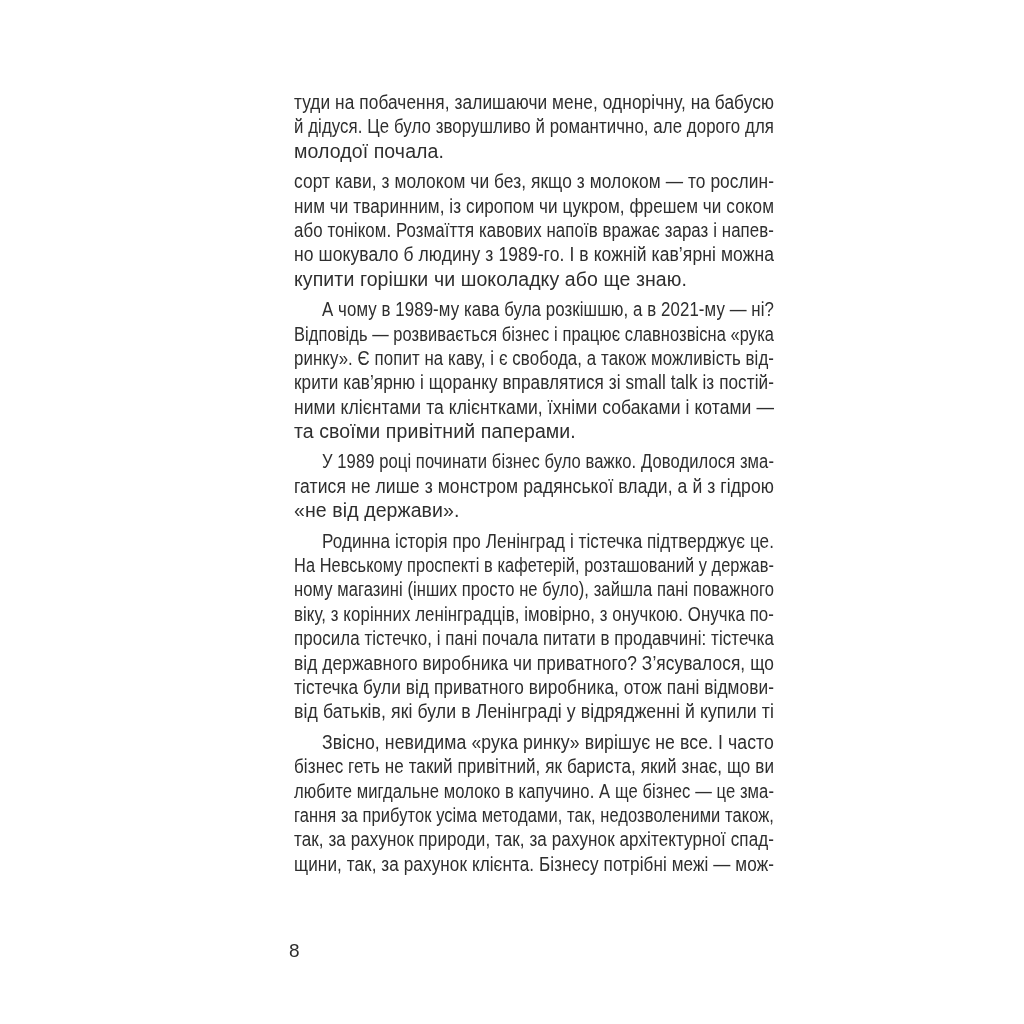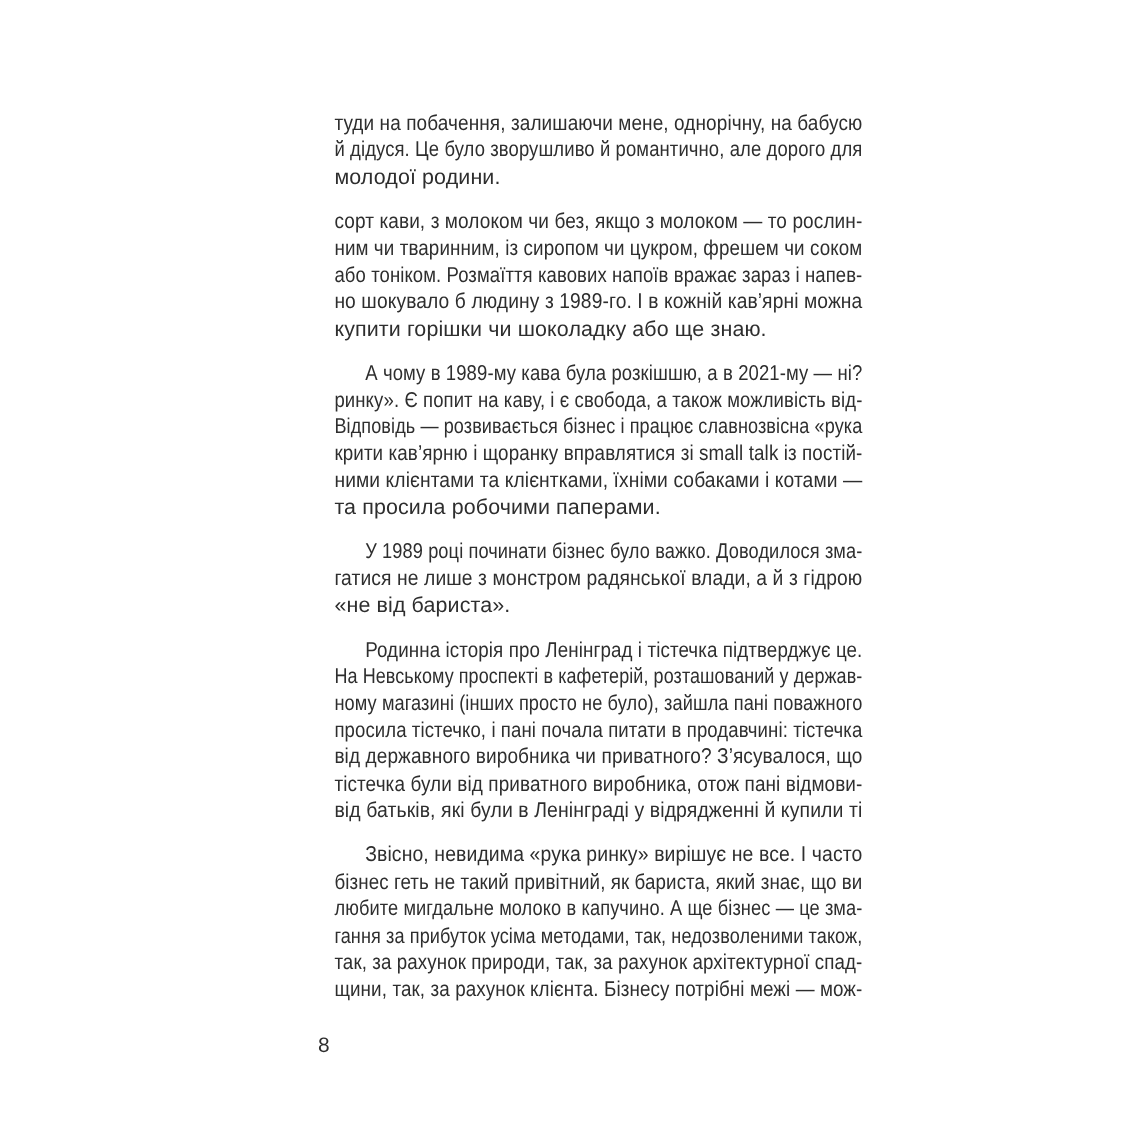--- a/index.html
+++ b/index.html
@@ -14,21 +14,21 @@
     height: 1024px;
     background: #ffffff;
     overflow: hidden;
   }
   .text-block {
     position: absolute;
     left: 288px;
     top: 84px;
     width: 480px;
   }
-  .para { margin: 16px; padding: 0; }
+  .para { margin: 6px; padding: 0; }
   .line {
     height: 24.4px;
     line-height: 24.4px;
     font-size: 19.5px;
     white-space: nowrap;
     letter-spacing: 0.1px;
   }
   .line.indent { padding-left: 28px; }
   .lt {
     display: inline-block;
@@ -44,46 +44,47 @@
   }
 </style>
 </head>
 <body>
 
 <div class="page" style="background: rgb(255, 255, 255);">
   <main class="text-block" id="text-block" style="color: rgb(46, 46, 46);">
       <div class="para">
         <div class="line"><span class="lt" style="transform: scaleX(0.885175);">туди на побачення, залишаючи мене, однорічну, на бабусю</span></div>
         <div class="line"><span class="lt" style="transform: scaleX(0.861566);">й дідуся. Це було зворушливо й романтично, але дорого для</span></div>
-        <div class="line"><span class="lt">молодої родини.</span></div>
+        <div class="line"><span class="lt">молодої почала.</span></div>
       </div>
       <div class="para">
         <div class="line"><span class="lt" style="transform: scaleX(0.887553);">сорт кави, з молоком чи без, якщо з молоком — то рослин-</span></div>
         <div class="line"><span class="lt" style="transform: scaleX(0.877163);">ним чи тваринним, із сиропом чи цукром, фрешем чи соком</span></div>
         <div class="line"><span class="lt" style="transform: scaleX(0.863503);">або тоніком. Розмаїття кавових напоїв вражає зараз і напев-</span></div>
         <div class="line"><span class="lt" style="transform: scaleX(0.897039);">но шокувало б людину з 1989-го. І в кожній кав’ярні можна</span></div>
         <div class="line"><span class="lt">купити горішки чи шоколадку або ще знаю.</span></div>
       </div>
       <div class="para">
         <div class="line indent"><span class="lt" style="transform: scaleX(0.86329);">А чому в 1989-му кава була розкішшю, а в 2021-му — ні?</span></div>
+        <div class="line"><span class="lt" style="transform: scaleX(0.842752);">Відповідь — розвивається бізнес і працює славнозвісна «рука</span></div>
         <div class="line"><span class="lt" style="transform: scaleX(0.863212);">ринку». Є попит на каву, і є свобода, а також можливість від-</span></div>
-        <div class="line"><span class="lt" style="transform: scaleX(0.842752);">Відповідь — розвивається бізнес і працює славнозвісна «рука</span></div>
         <div class="line"><span class="lt" style="transform: scaleX(0.877514);">крити кав’ярню і щоранку вправлятися зі small talk із постій-</span></div>
         <div class="line"><span class="lt" style="transform: scaleX(0.897118);">ними клієнтами та клієнтками, їхніми собаками і котами —</span></div>
-        <div class="line"><span class="lt">та просила робочими паперами.</span></div>
+        <div class="line"><span class="lt">та своїми привітний паперами.</span></div>
       </div>
       <div class="para">
         <div class="line indent"><span class="lt" style="transform: scaleX(0.850048);">У 1989 році починати бізнес було важко. Доводилося зма-</span></div>
         <div class="line"><span class="lt" style="transform: scaleX(0.898719);">гатися не лише з монстром радянської влади, а й з гідрою</span></div>
-        <div class="line"><span class="lt">«не від бариста».</span></div>
+        <div class="line"><span class="lt">«не від держави».</span></div>
       </div>
       <div class="para">
         <div class="line indent"><span class="lt" style="transform: scaleX(0.875253);">Родинна історія про Ленінград і тістечка підтверджує це.</span></div>
         <div class="line"><span class="lt" style="transform: scaleX(0.837651);">На Невському проспекті в кафетерій, розташований у держав-</span></div>
         <div class="line"><span class="lt" style="transform: scaleX(0.848314);">ному магазині (інших просто не було), зайшла пані поважного</span></div>
+        <div class="line"><span class="lt" style="transform: scaleX(0.862606);">віку, з корінних ленінградців, імовірно, з онучкою. Онучка по-</span></div>
         <div class="line"><span class="lt" style="transform: scaleX(0.865718);">просила тістечко, і пані почала питати в продавчині: тістечка</span></div>
         <div class="line"><span class="lt" style="transform: scaleX(0.887348);">від державного виробника чи приватного? З’ясувалося, що</span></div>
         <div class="line"><span class="lt" style="transform: scaleX(0.883469);">тістечка були від приватного виробника, отож пані відмови-</span></div>
         <div class="line"><span class="lt" style="transform: scaleX(0.906034);">від батьків, які були в Ленінграді у відрядженні й купили ті</span></div>
       </div>
       <div class="para">
         <div class="line indent"><span class="lt" style="transform: scaleX(0.904622);">Звісно, невидима «рука ринку» вирішує не все. І часто</span></div>
         <div class="line"><span class="lt" style="transform: scaleX(0.874043);">бізнес геть не такий привітний, як бариста, який знає, що ви</span></div>
         <div class="line"><span class="lt" style="transform: scaleX(0.850616);">любите мигдальне молоко в капучино. А ще бізнес — це зма-</span></div>
         <div class="line"><span class="lt" style="transform: scaleX(0.844443);">гання за прибуток усіма методами, так, недозволеними також,</span></div>

